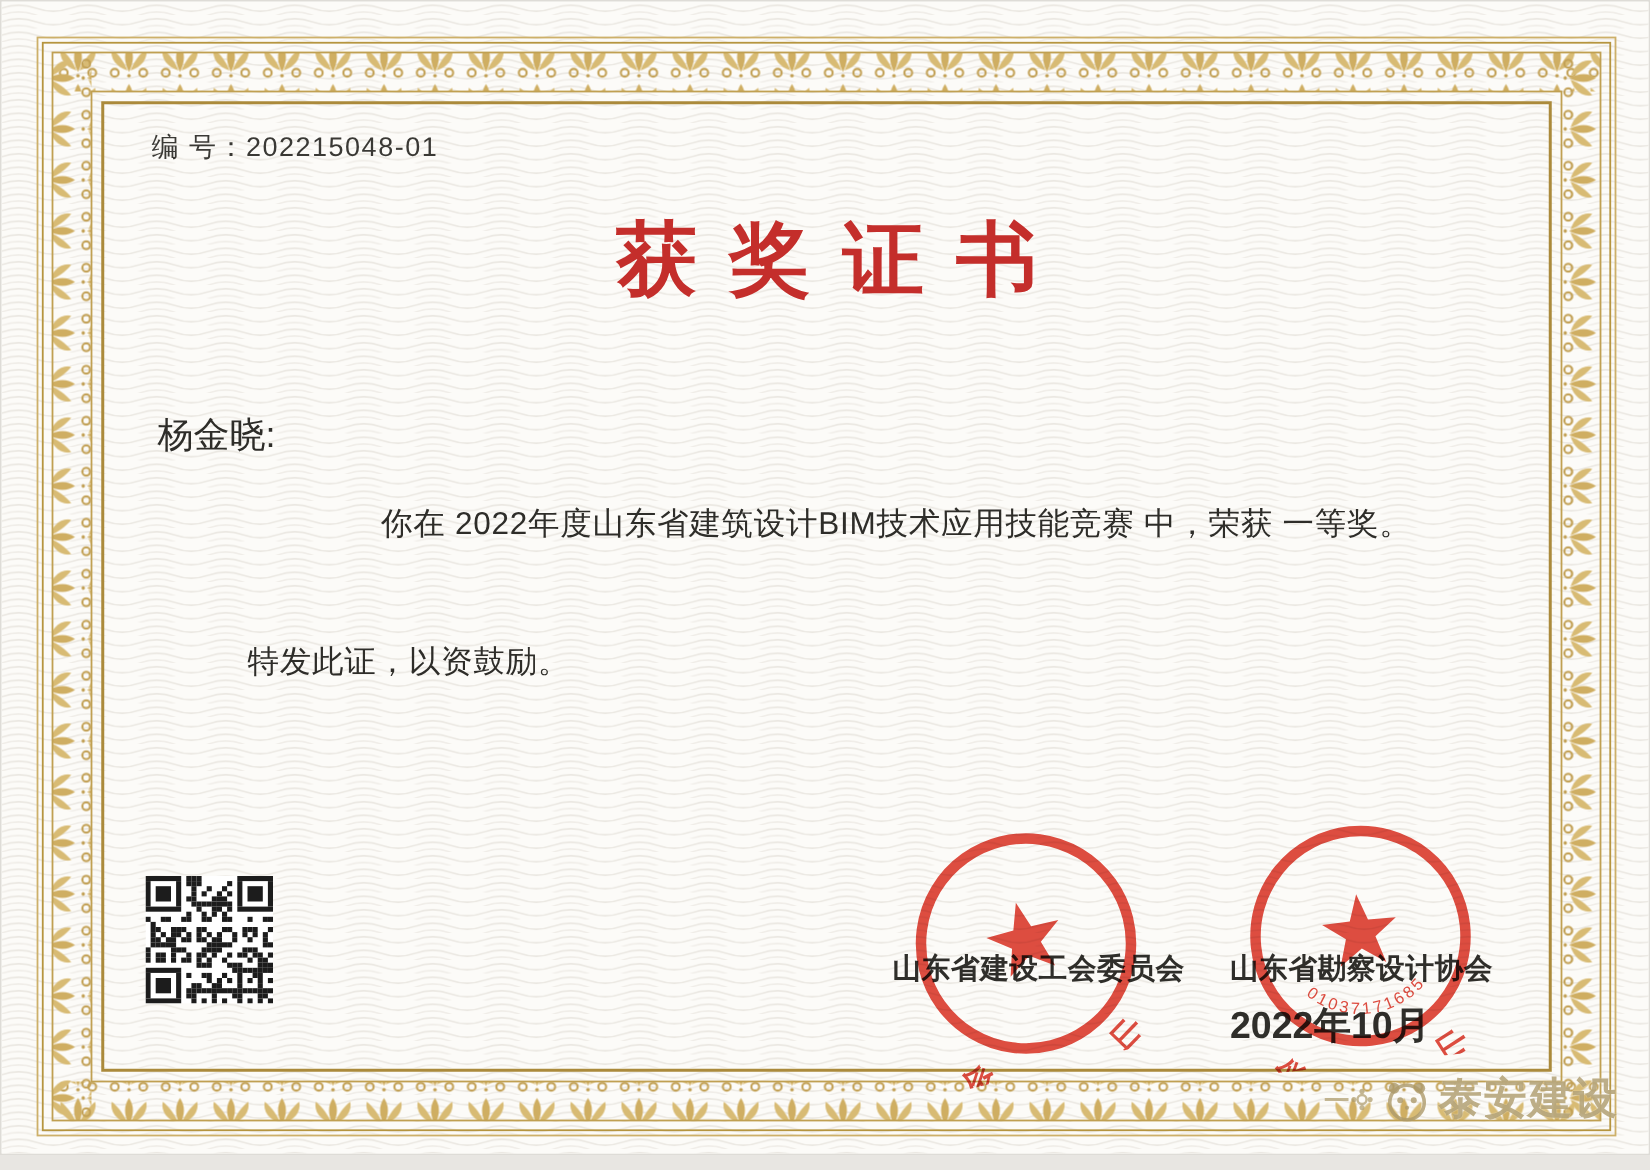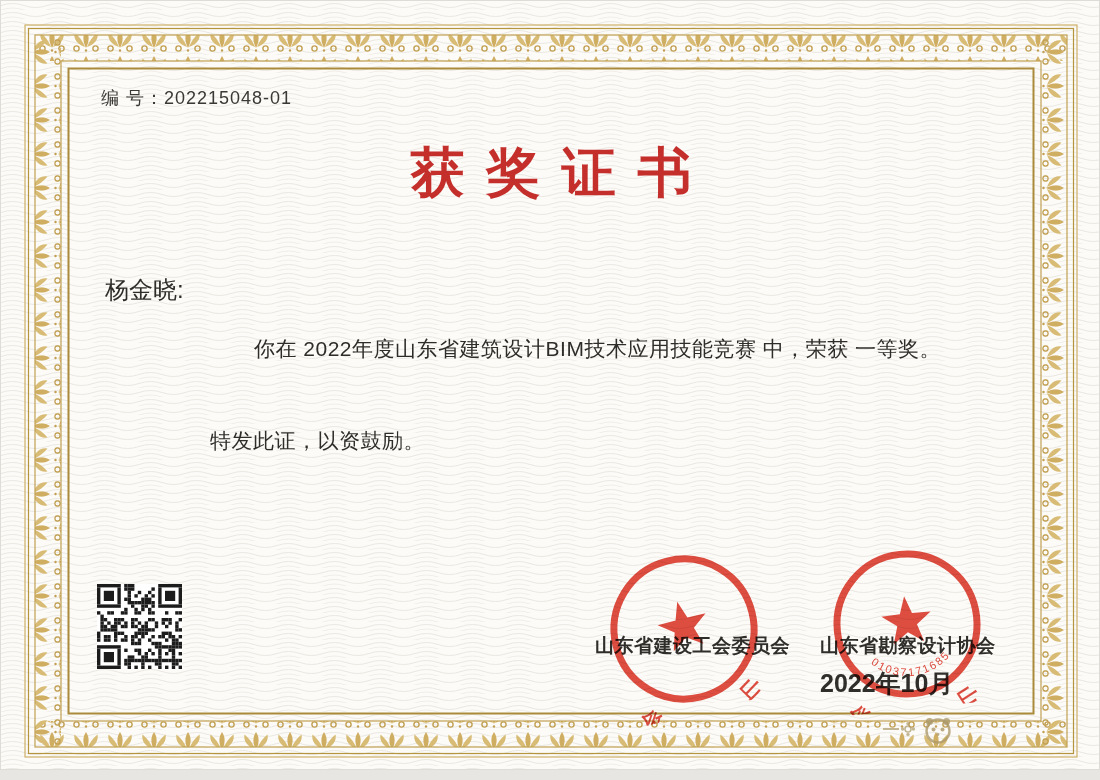--- a/index.html
+++ b/index.html
@@ -14,21 +14,21 @@
   .bg-svg,.frame-svg{position:absolute;left:0;top:0;}
   .abs{position:absolute;}
   .cert-number{left:100px;top:85px;font-size:18px;letter-spacing:1px;color:#3a3935;}
   .cert-title{
     left:0;top:136px;width:1100px;text-align:center;margin:0;
     font-size:54px;font-weight:bold;letter-spacing:0.40em;padding-left:0.40em;
     font-family:"Liberation Serif","DejaVu Serif",serif;
   }
   .recipient{left:104px;top:253px;font-size:24px;color:#2e2d29;margin-top:20px;}
   .body-line{left:253px;top:334px;font-size:21px;color:#2e2d29;letter-spacing:0.5px;}
-  .closing-line{left:164px;top:426px;font-size:21px;color:#2e2d29;letter-spacing:0.5px;margin-left:45px;}
+  .closing-line{left:164px;top:426px;font-size:21px;color:#2e2d29;letter-spacing:0.5px;}
   .issuer{font-size:19px;font-weight:700;color:#2f2e2a;letter-spacing:0.5px;white-space:nowrap;}
   .issuer-left{left:594px;top:632px;}
   .issuer-right{left:819px;top:632px;}
   .issue-date{left:819px;top:666px;font-size:25px;font-weight:600;color:#2f2e2a;}
   .qr{left:96px;top:583px;}
   .seal{mix-blend-mode:multiply;opacity:0.9;}
   .seal-left{left:598px;top:543px;transform:rotate(-14deg);}
   .seal-right{left:821px;top:538px;transform:rotate(-6deg);}
   .watermark{
     left:882px;top:712px;display:flex;align-items:center;gap:5px;
@@ -362,15 +362,16 @@
       <circle cx="30.4" cy="8" r="1.7" fill="rgba(172,154,106,0.7)"></circle>
     </svg>
     <svg width="32" height="32" viewBox="0 0 32 32" aria-hidden="true">
       <circle cx="16" cy="18" r="11.5" fill="none" stroke="rgba(172,154,106,0.8)" stroke-width="2.4"></circle>
       <circle cx="7.5" cy="8.5" r="3.6" fill="rgba(172,154,106,0.8)"></circle>
       <circle cx="24.5" cy="8.5" r="3.6" fill="rgba(172,154,106,0.8)"></circle>
       <circle cx="11.5" cy="16.5" r="2" fill="rgba(172,154,106,0.8)"></circle>
       <circle cx="20.5" cy="16.5" r="2" fill="rgba(172,154,106,0.8)"></circle>
       <circle cx="16" cy="21.5" r="1.4" fill="rgba(172,154,106,0.8)"></circle>
     </svg>
+    <span class="watermark-text">泰安建设</span>
   </div>
 
 </div>
 
 </body></html>

